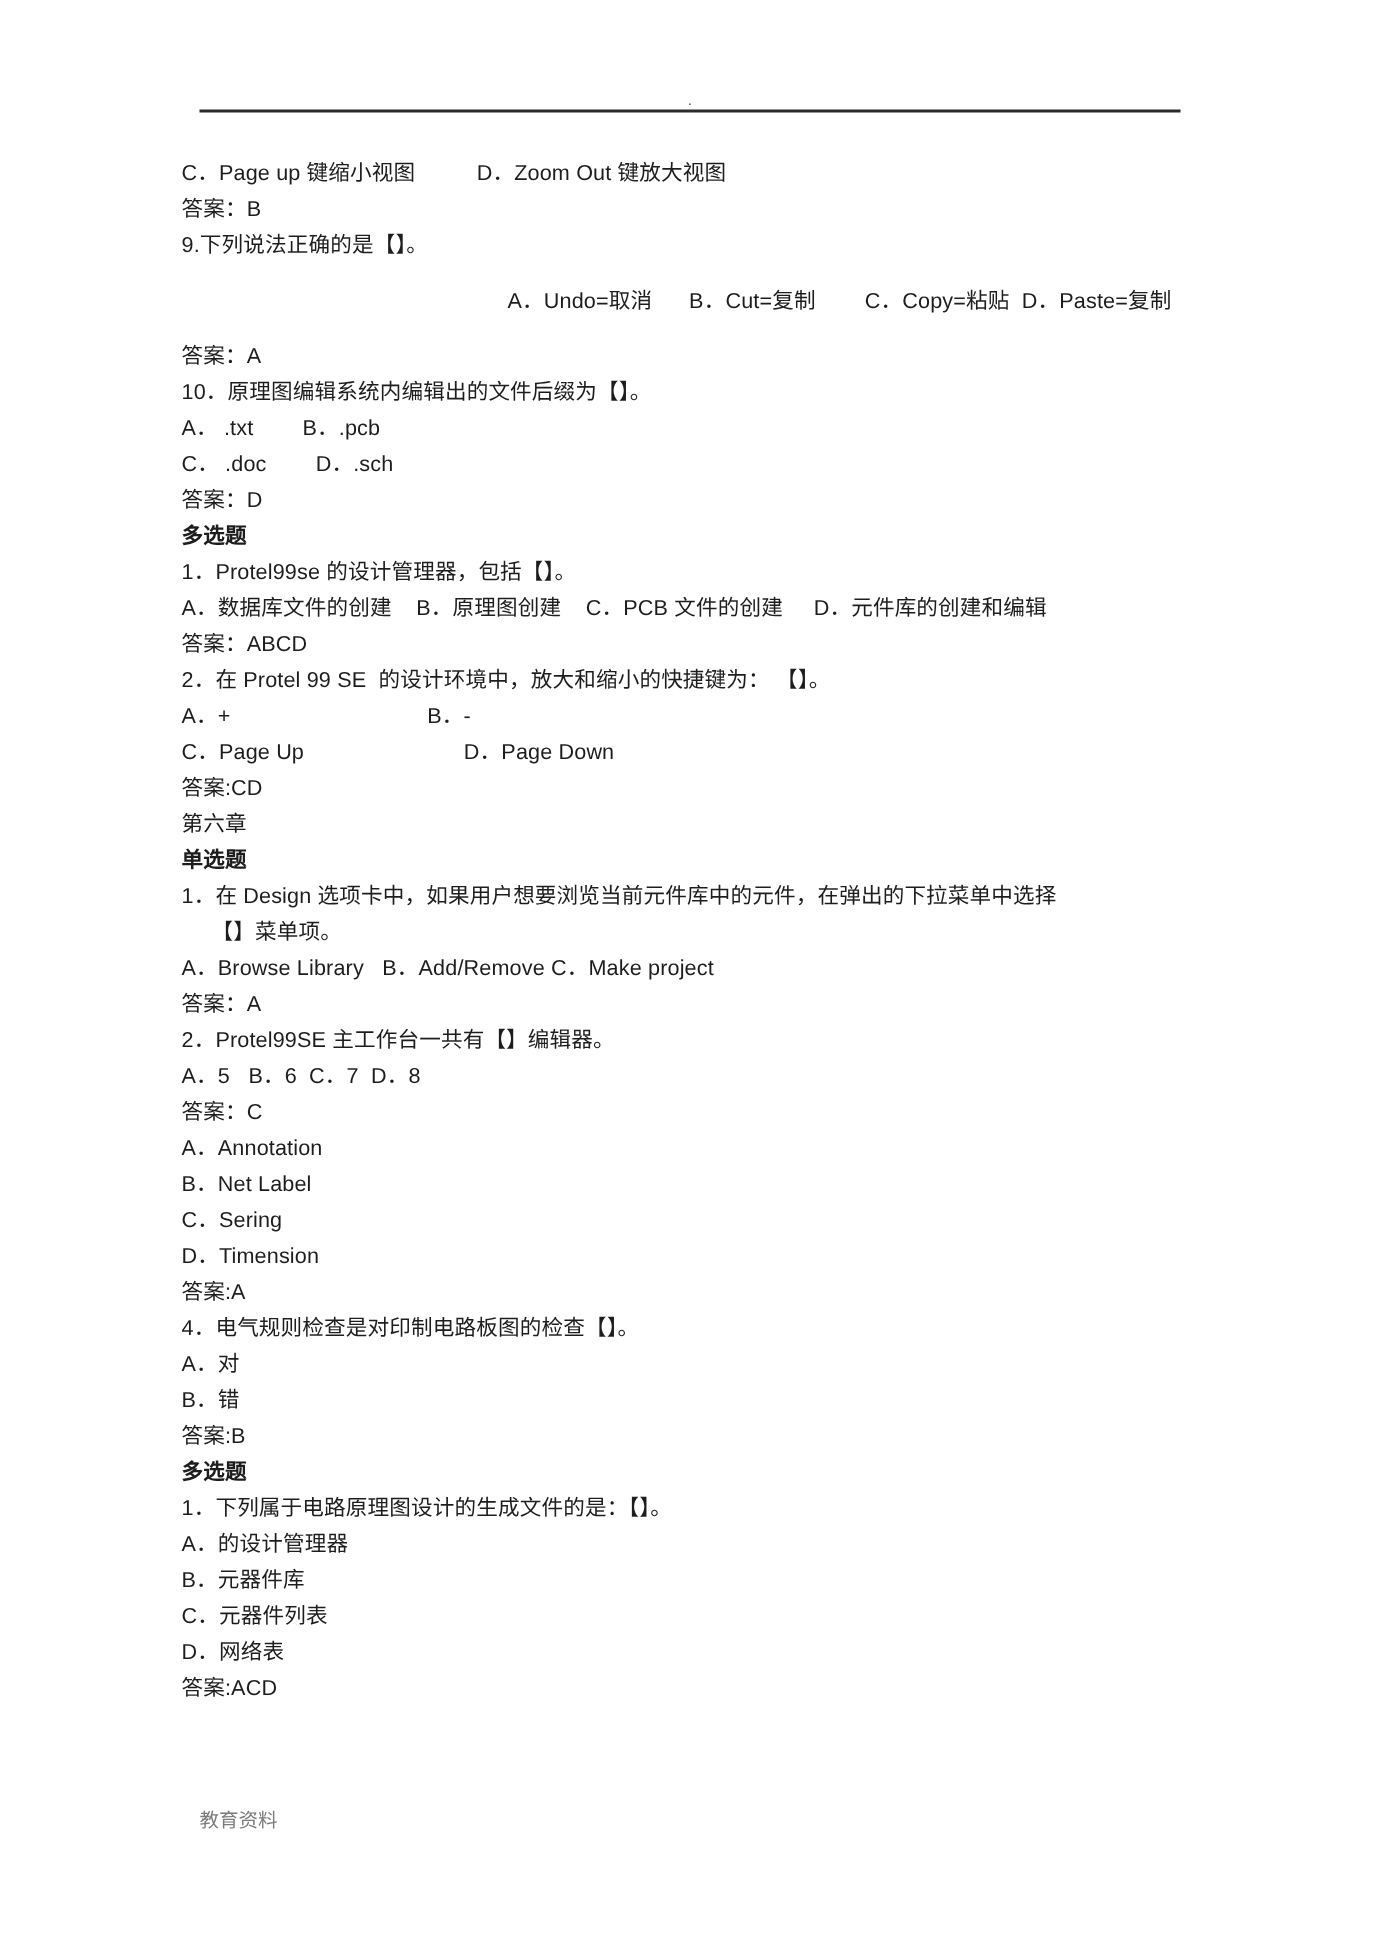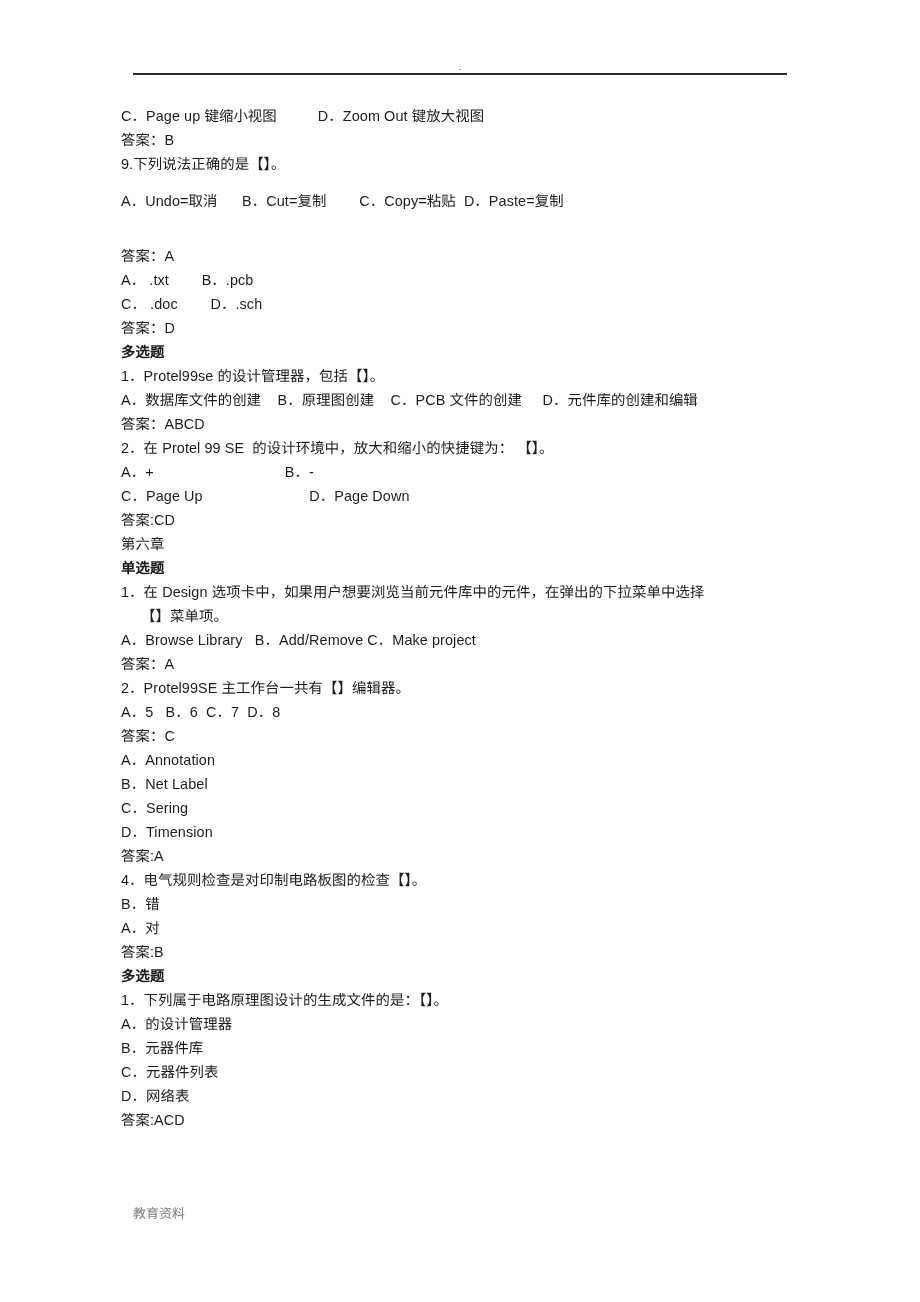--- a/index.html
+++ b/index.html
@@ -57,21 +57,22 @@
     color: #1d1d1d;
     letter-spacing: 0.1px;
   }
   .line.bold {
     font-weight: bold;
   }
   .line.spaced-top {
     margin-top: 13px;
   }
   .line.spaced-bottom {
-    margin-bottom: 31px;
+    margin-bottom: 13px;
+    text-align: right;
   }
   .line.indent {
     padding-left: 20px;
   }
 
   
   .footer {
     position: absolute;
     left: 133px;
     top: 1205px;
@@ -91,20 +92,21 @@
     <div class="header-mark">.</div>
     <div class="header-rule" style="border-top-color: rgb(42, 42, 42);"></div>
   </div>
 
   <div class="content">
       <div class="line">C．Page up 键缩小视图          D．Zoom Out 键放大视图</div>
       <div class="line">答案：B</div>
       <div class="line">9.下列说法正确的是【】。</div>
       <div class="line spaced-top spaced-bottom">A．Undo=取消      B．Cut=复制        C．Copy=粘贴  D．Paste=复制</div>
       <div class="line">答案：A</div>
+      <div class="line">10．原理图编辑系统内编辑出的文件后缀为【】。</div>
       <div class="line">A． .txt        B．.pcb</div>
       <div class="line">C． .doc        D．.sch</div>
       <div class="line">答案：D</div>
       <div class="line bold">多选题</div>
       <div class="line">1．Protel99se 的设计管理器，包括【】。</div>
       <div class="line">A．数据库文件的创建    B．原理图创建    C．PCB 文件的创建     D．元件库的创建和编辑</div>
       <div class="line">答案：ABCD</div>
       <div class="line">2．在 Protel 99 SE  的设计环境中，放大和缩小的快捷键为： 【】。</div>
       <div class="line">A．+                                B．-</div>
       <div class="line">C．Page Up                          D．Page Down</div>
@@ -117,22 +119,22 @@
       <div class="line">答案：A</div>
       <div class="line">2．Protel99SE 主工作台一共有【】编辑器。</div>
       <div class="line">A．5   B．6  C．7  D．8</div>
       <div class="line">答案：C</div>
       <div class="line">A．Annotation</div>
       <div class="line">B．Net Label</div>
       <div class="line">C．Sering</div>
       <div class="line">D．Timension</div>
       <div class="line">答案:A</div>
       <div class="line">4．电气规则检查是对印制电路板图的检查【】。</div>
+      <div class="line">A．对</div>
       <div class="line">B．错</div>
-      <div class="line">A．对</div>
       <div class="line">答案:B</div>
       <div class="line bold">多选题</div>
       <div class="line">1．下列属于电路原理图设计的生成文件的是：【】。</div>
       <div class="line">A．的设计管理器</div>
       <div class="line">B．元器件库</div>
       <div class="line">C．元器件列表</div>
       <div class="line">D．网络表</div>
       <div class="line">答案:ACD</div>
     </div>
 

